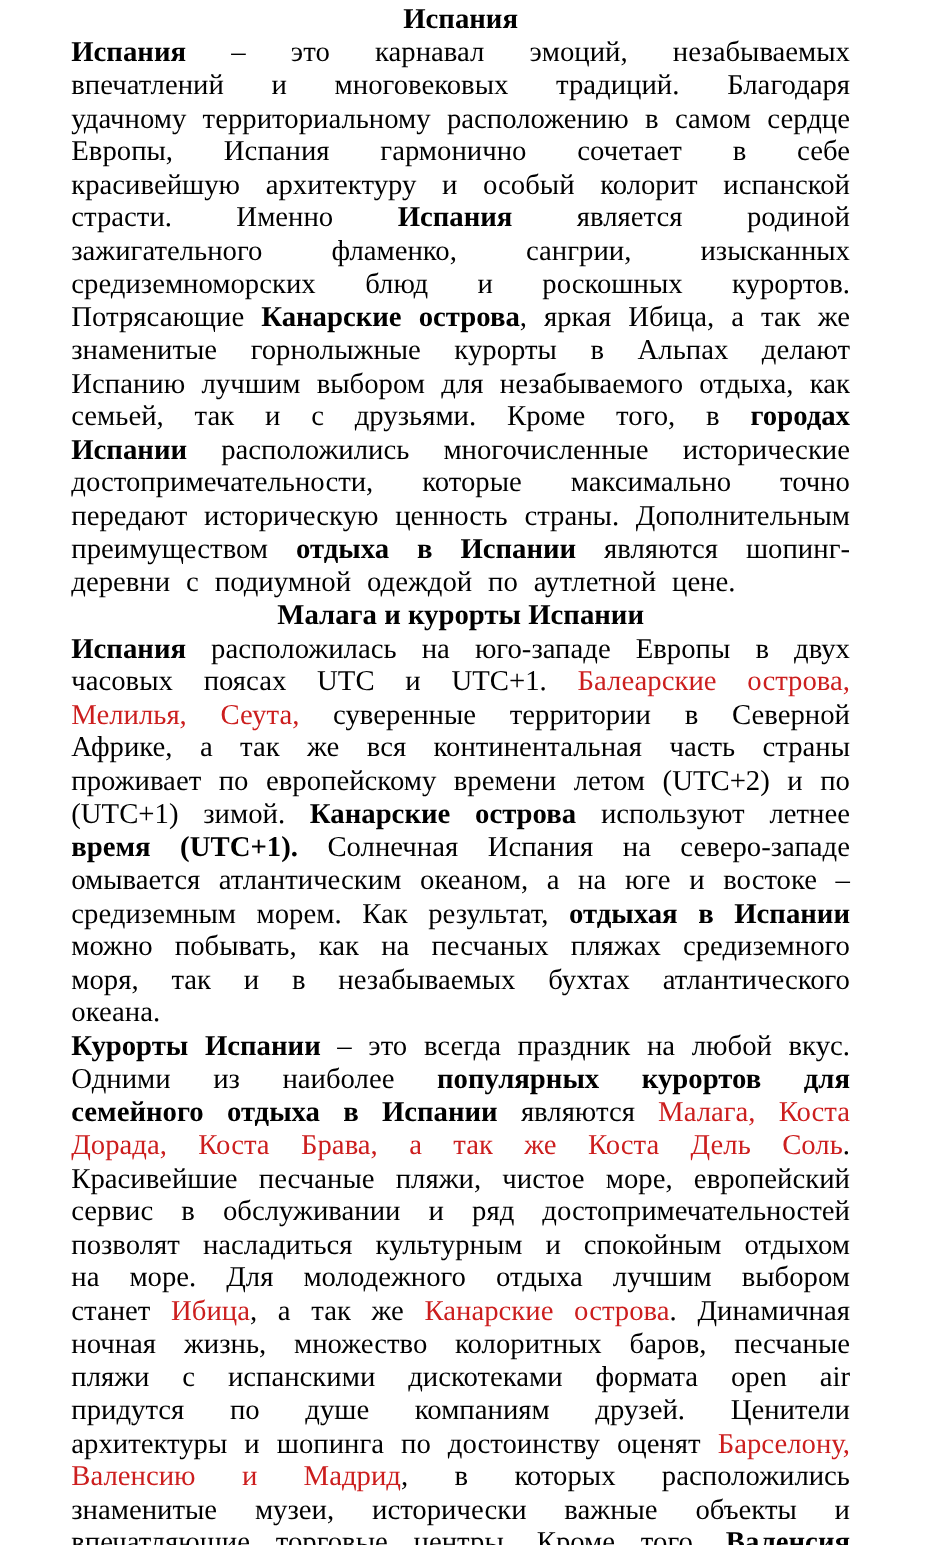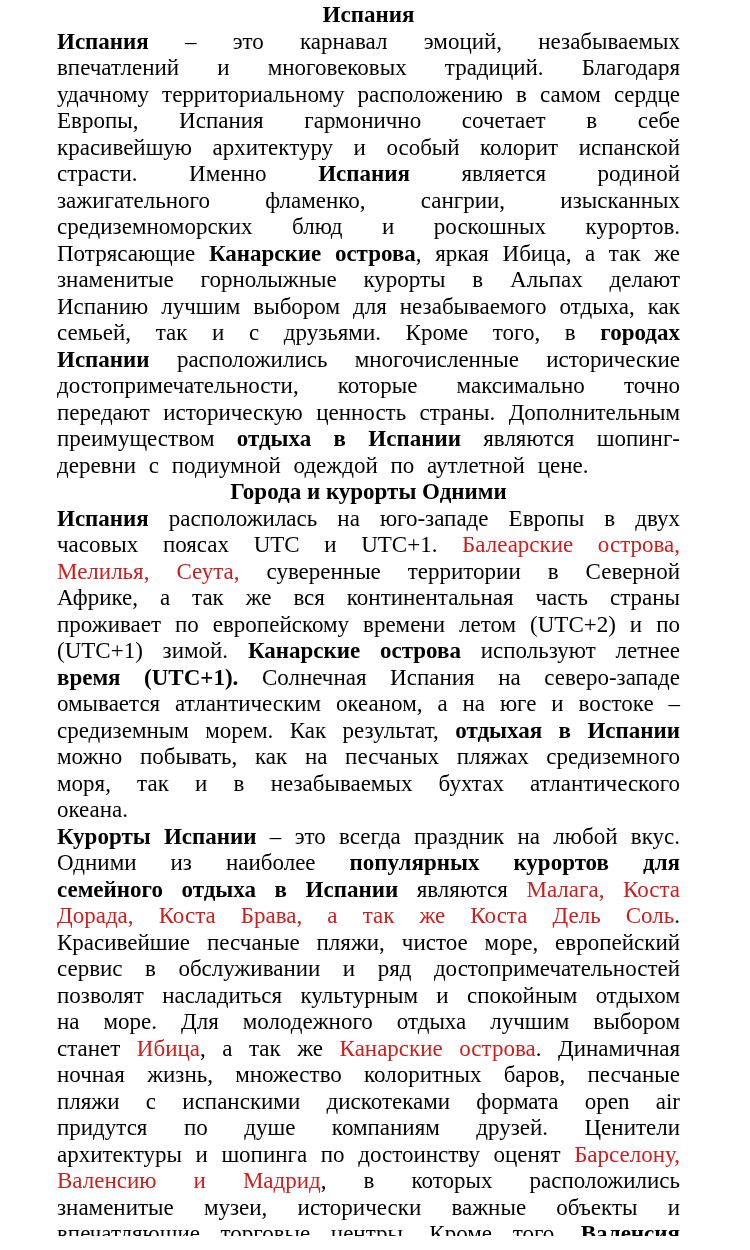--- a/index.html
+++ b/index.html
@@ -31,18 +31,18 @@
   .red { color: var(--accent-red, #cc1e1e); }
 </style>
 </head>
 <body style="background: rgb(255, 255, 255); color: rgb(0, 0, 0);">
 
 <div class="page doc">
   <h1 class="doc-title">Испания</h1>
 
   <p class="doc-par"><span class="b">Испания</span><span> – это карнавал эмоций, незабываемых впечатлений и многовековых традиций. Благодаря удачному территориальному расположению в самом сердце Европы, Испания гармонично сочетает в себе красивейшую архитектуру и особый колорит испанской страсти. Именно </span><span class="b">Испания</span><span> является родиной зажигательного фламенко, сангрии, изысканных средиземноморских блюд и роскошных курортов. Потрясающие </span><span class="b">Канарские острова</span><span>, яркая Ибица, а так же знаменитые горнолыжные курорты в Альпах делают Испанию лучшим выбором для незабываемого отдыха, как семьей, так и с друзьями. Кроме того, в </span><span class="b">городах Испании</span><span> расположились многочисленные исторические достопримечательности, которые максимально точно передают историческую ценность страны. Дополнительным преимуществом </span><span class="b">отдыха в Испании</span><span> являются шопинг-деревни с подиумной одеждой по аутлетной цене.</span></p>
 
-  <h2 class="doc-heading">Города и курорты Одними</h2>
+  <h2 class="doc-heading">Малага и курорты Испании</h2>
 
   <p class="doc-par"><span class="b">Испания</span><span> расположилась на юго-западе Европы в двух часовых поясах UTC и UTC+1. </span><span class="red">Балеарские острова, Мелилья, Сеута,</span><span> суверенные территории в Северной Африке, а так же вся континентальная часть страны проживает по европейскому времени летом (UTC+2) и по (UTC+1) зимой. </span><span class="b">Канарские острова</span><span> используют летнее </span><span class="b">время (UTC+1).</span><span> Солнечная Испания на северо-западе омывается атлантическим океаном, а на юге и востоке – средиземным морем. Как результат, </span><span class="b">отдыхая в Испании</span><span> можно побывать, как на песчаных пляжах средиземного моря, так и в незабываемых бухтах атлантического океана.</span></p>
 
   <p class="doc-par"><span class="b">Курорты Испании</span><span> – это всегда праздник на любой вкус. Одними из наиболее </span><span class="b">популярных курортов для семейного отдыха в Испании</span><span> являются </span><span class="red">Малага, Коста Дорада, Коста Брава, а так же Коста Дель Соль</span><span>. Красивейшие песчаные пляжи, чистое море, европейский сервис в обслуживании и ряд достопримечательностей позволят насладиться культурным и спокойным отдыхом на море. Для молодежного отдыха лучшим выбором станет </span><span class="red">Ибица</span><span>, а так же </span><span class="red">Канарские острова</span><span>. Динамичная ночная жизнь, множество колоритных баров, песчаные пляжи с испанскими дискотеками формата open air придутся по душе компаниям друзей. Ценители архитектуры и шопинга по достоинству оценят </span><span class="red">Барселону, Валенсию и Мадрид</span><span>, в которых расположились знаменитые музеи, исторически важные объекты и впечатляющие торговые центры. Кроме того, </span><span class="b">Валенсия</span><span> славится своими широкими песчаными дюнами и знаменитым паэлье с фасолью, которую нередко готовят в барах прямо на побережье. Путешественникам обязательно стоит попробовать это знаменитое блюдо.</span></p>
 </div>
 
 </body></html>

